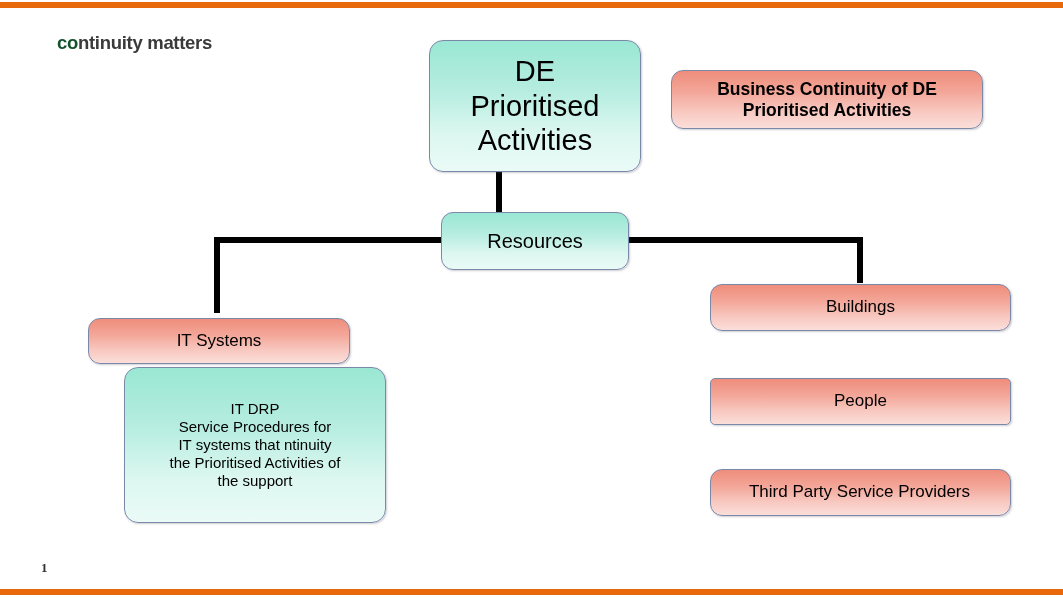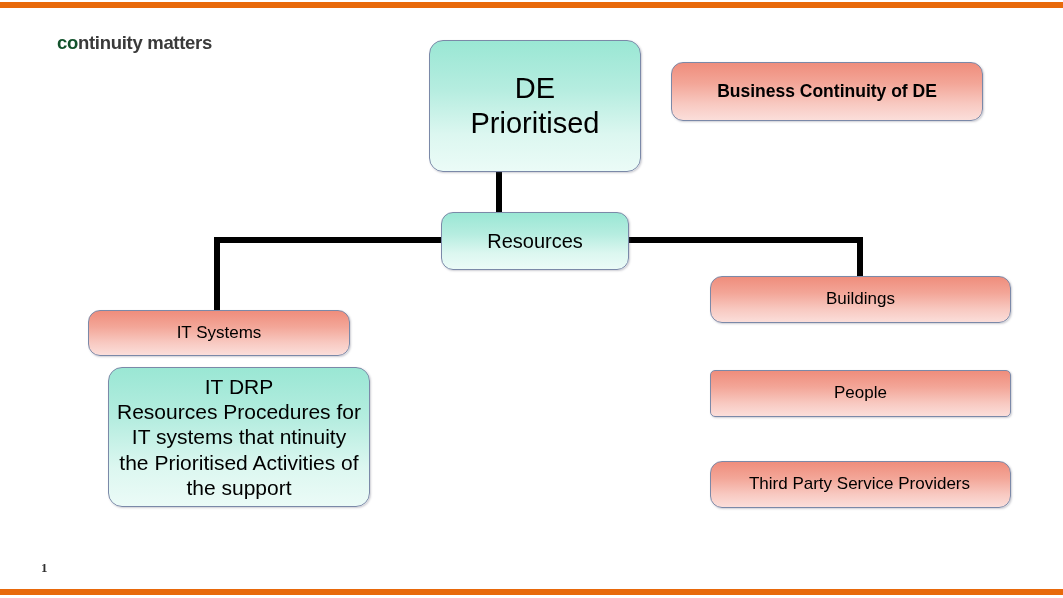--- a/index.html
+++ b/index.html
@@ -83,20 +83,21 @@
     box-sizing: border-box;
   }
   .node .lines > div { white-space: nowrap; }
 
   .teal {
     background: linear-gradient(to bottom, #9AE7D4 0%, #B6EDE0 38%, #DCF7F0 72%, #EBFBF7 100%);
     margin-left: 36px;
   }
   .pink {
     background: linear-gradient(to bottom, #EF8D7C 0%, #F3A698 36%, #F8C9C1 72%, #FBDEDA 100%);
+    margin-top: 8px;
   }
 
   
   #node-de {
     left: 393px; top: 40px; width: 212px; height: 132px;
     font-size: 29px;
   }
   #node-header {
     left: 671px; top: 62px; width: 312px; height: 59px;
     font-size: 17.5px; font-weight: bold;
@@ -106,22 +107,22 @@
     left: 405px; top: 212px; width: 188px; height: 58px;
     font-size: 20px;
     border-radius: 12px;
   }
   #node-it-systems {
     left: 88px; top: 310px; width: 262px; height: 46px;
     font-size: 17px;
     border-radius: 12px;
   }
   #node-it-drp {
-    left: 72px; top: 367px; width: 262px; height: 140px;
-    font-size: 21px;
+    left: 88px; top: 367px; width: 262px; height: 156px;
+    font-size: 15px;
     border-radius: 14px;
   }
   #node-buildings {
     left: 710px; top: 276px; width: 301px; height: 47px;
     font-size: 17px;
     border-radius: 12px;
   }
   #node-people {
     left: 710px; top: 370px; width: 301px; height: 47px;
     font-size: 17px;
@@ -154,45 +155,47 @@
 
   <div class="conn" id="conn-de-resources"></div>
   <div class="conn" id="conn-horizontal"></div>
   <div class="conn" id="conn-left-drop"></div>
   <div class="conn" id="conn-right-drop"></div>
 
   <div class="node teal" id="node-de">
     <div class="lines">
       <div>DE</div>
       <div>Prioritised</div>
+      <div>Activities</div>
     </div>
   </div>
 
   <div class="node pink" id="node-header">
     <div class="lines">
       <div>Business Continuity of DE</div>
+      <div>Prioritised Activities</div>
     </div>
   </div>
 
   <div class="node pink" id="node-it-systems">
     <div class="lines">
       <div>IT Systems</div>
     </div>
   </div>
 
   <div class="node teal" id="node-resources">
     <div class="lines">
       <div>Resources</div>
     </div>
   </div>
 
   <div class="node teal" id="node-it-drp">
     <div class="lines">
       <div>IT DRP</div>
-      <div>Resources Procedures for</div>
+      <div>Service Procedures for</div>
       <div>IT systems that ntinuity</div>
       <div>the Prioritised Activities of</div>
       <div>the support</div>
     </div>
   </div>
 
   <div class="node pink" id="node-buildings">
     <div class="lines">
       <div>Buildings</div>
     </div>

